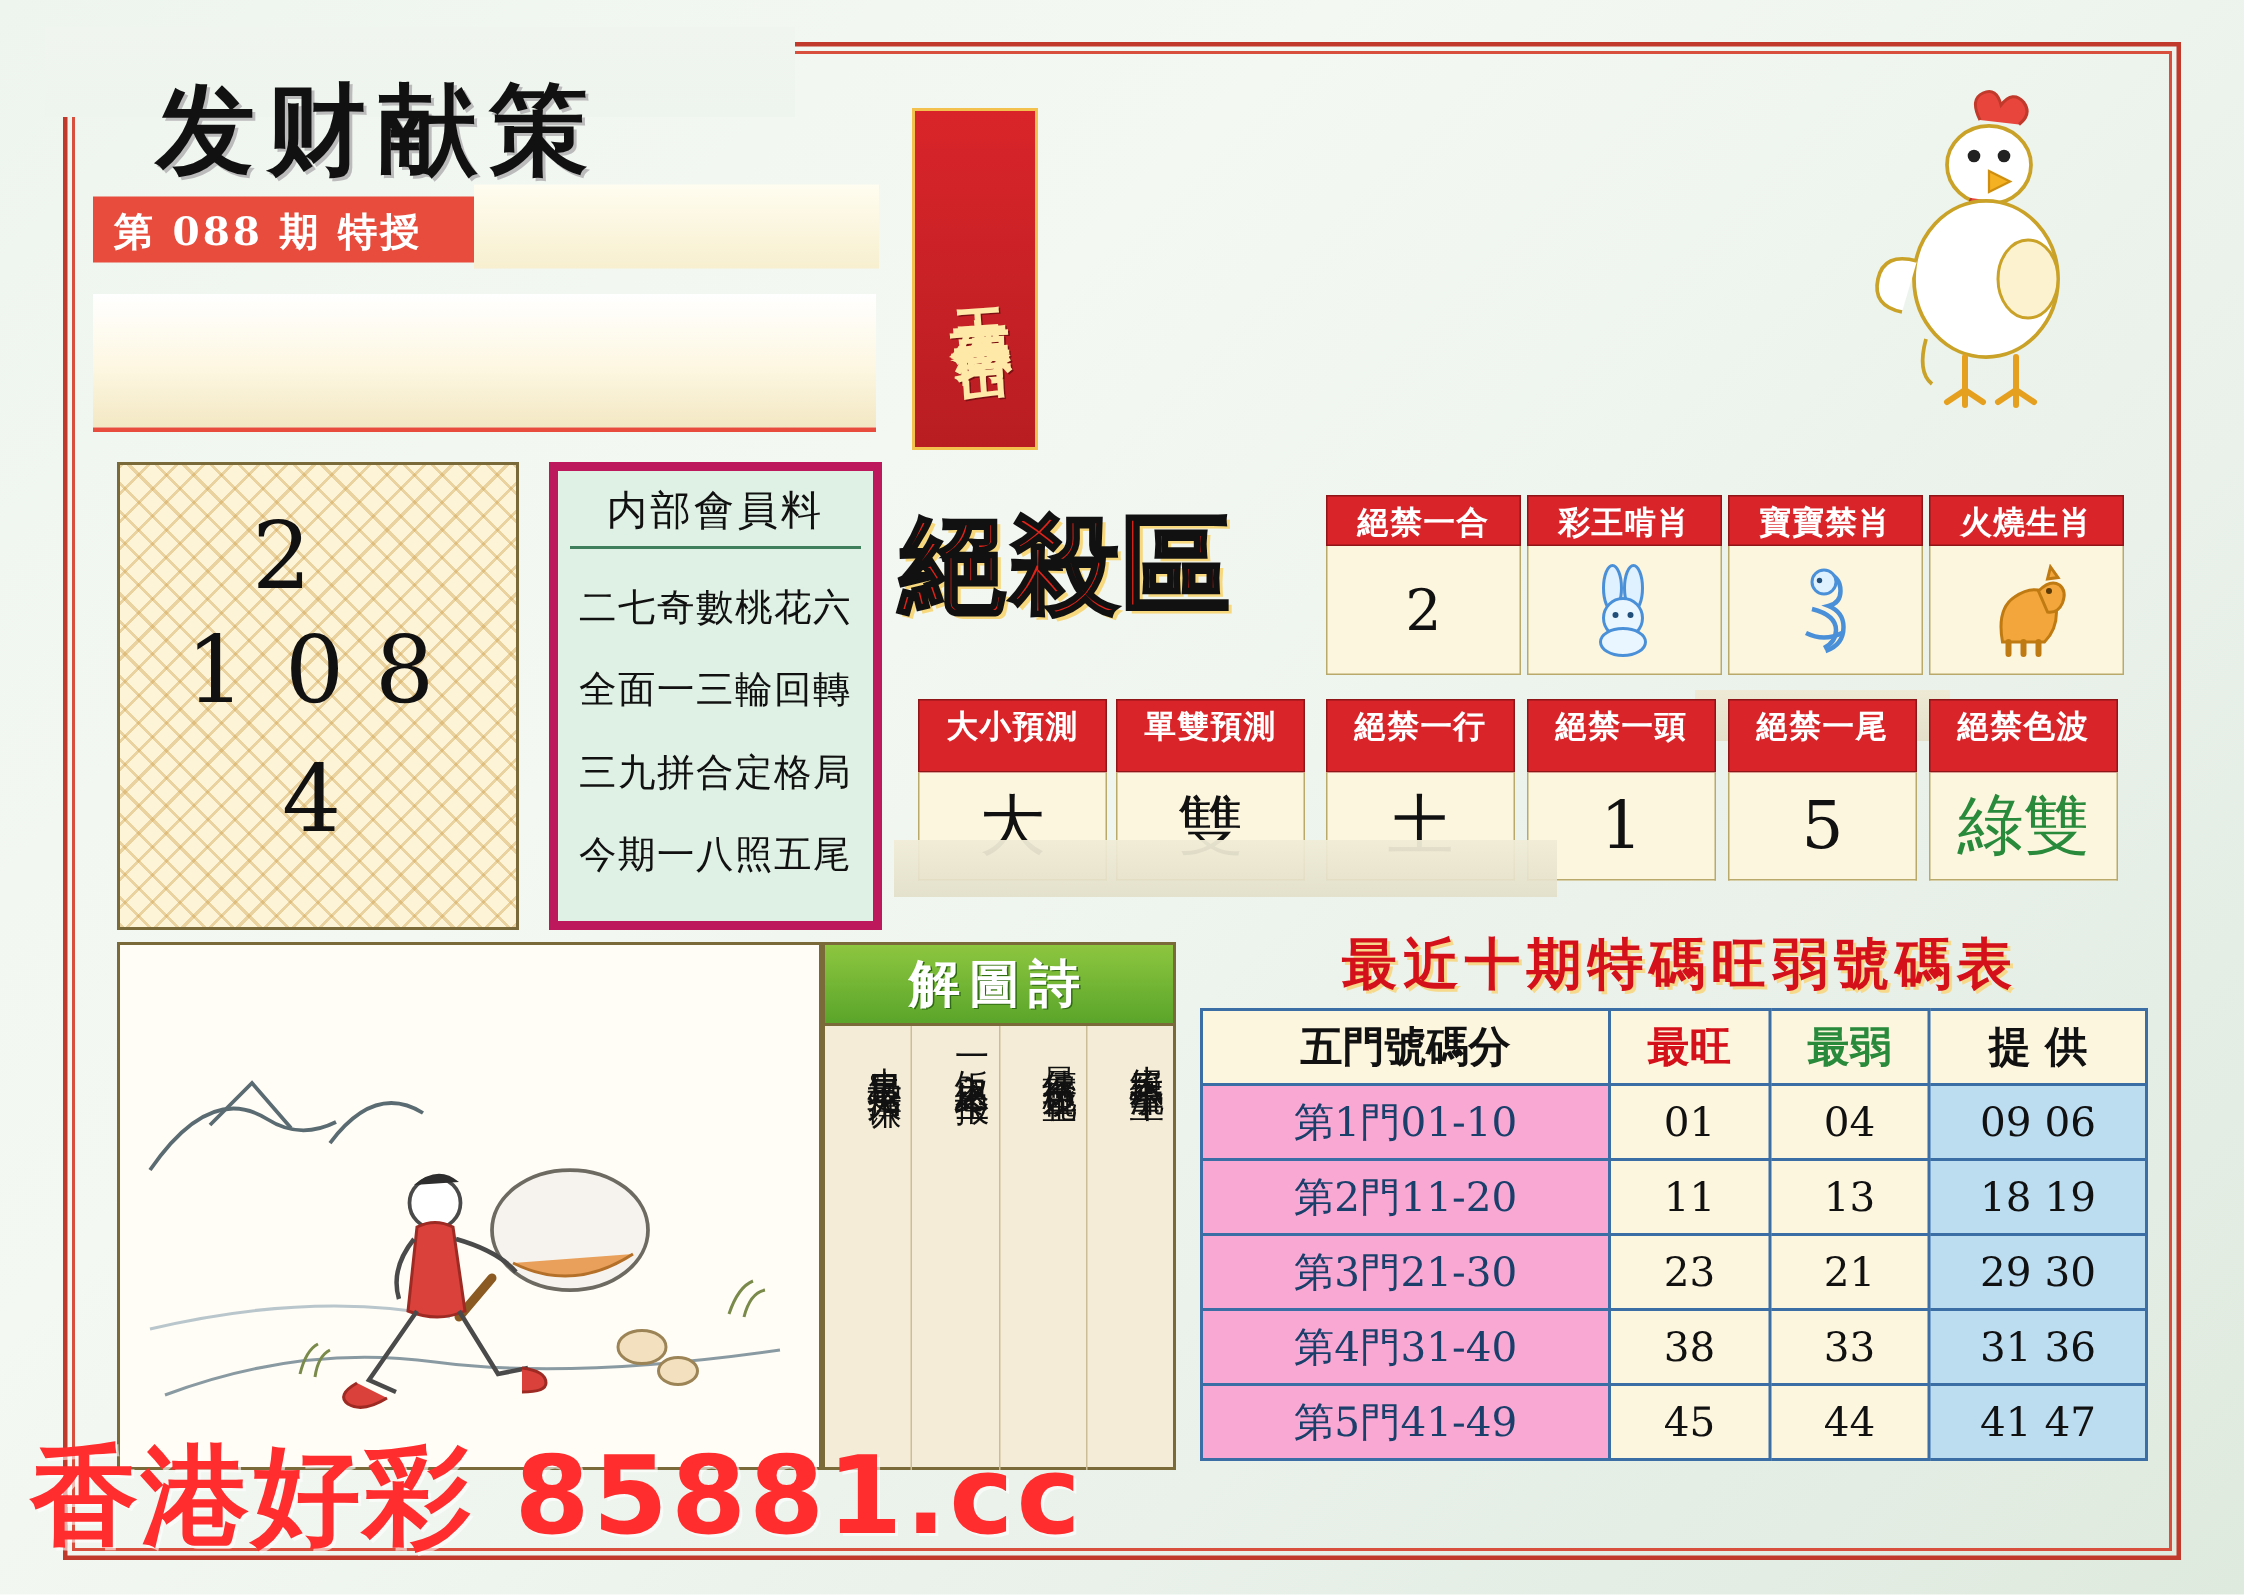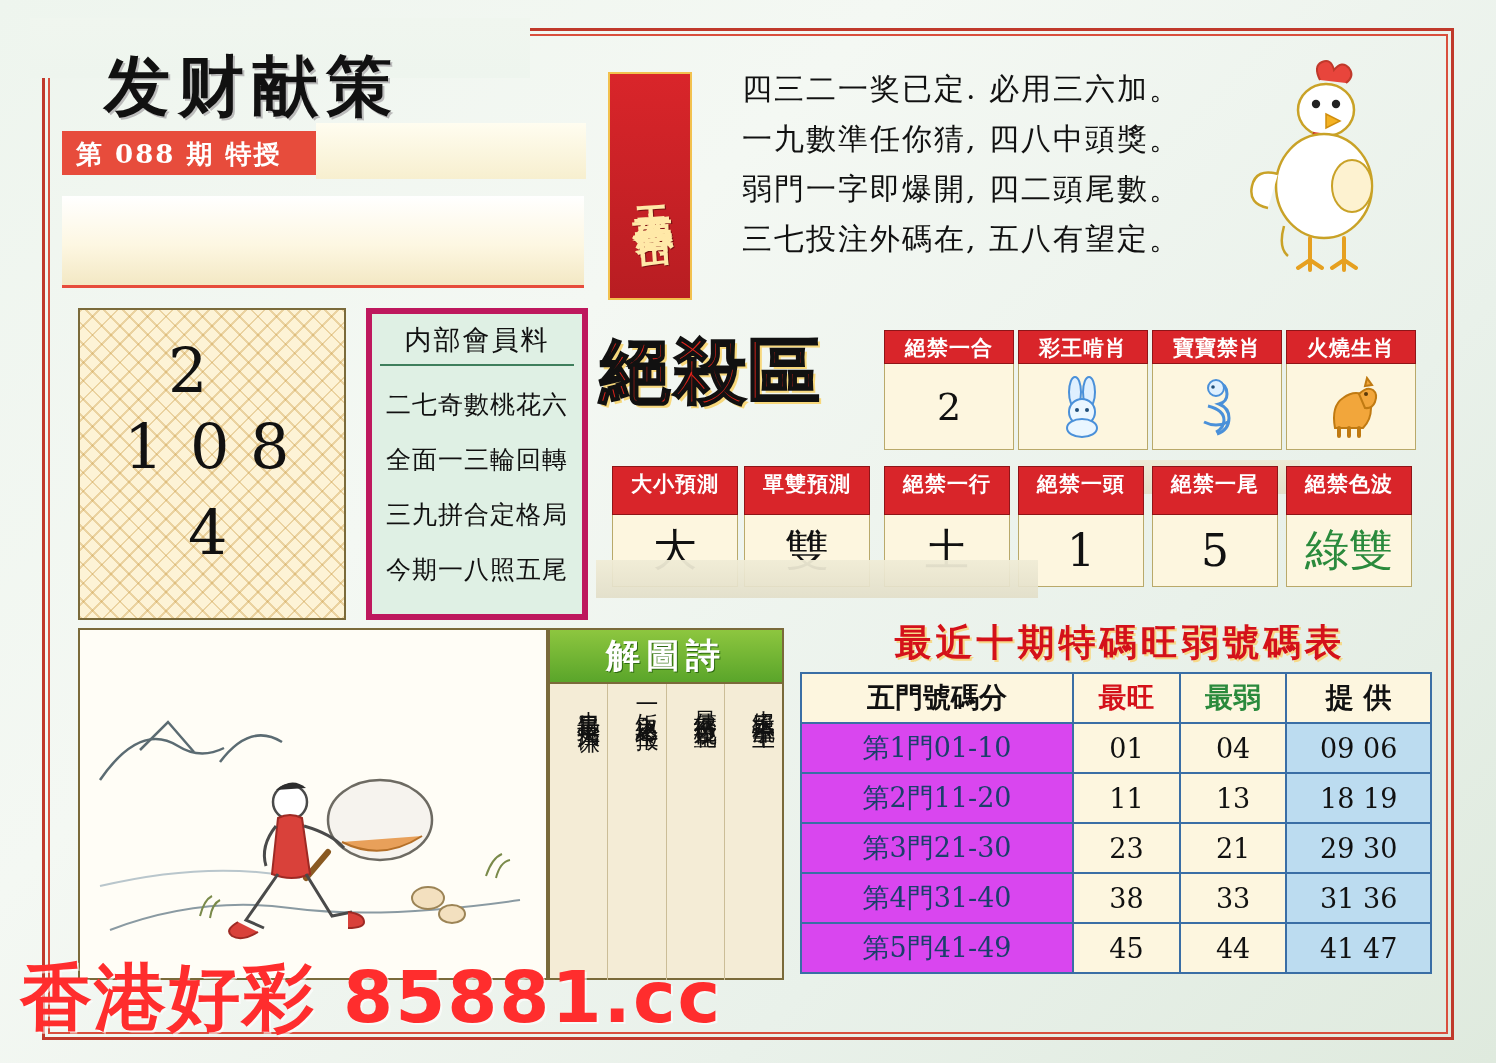--- a/index.html
+++ b/index.html
@@ -121,21 +121,21 @@
   }
   .member-hr { width:92%; height:2px; background:#3f7f5c; margin:6px auto 0; }
   .member-line {
     text-align:center; font-family:"DejaVu Serif", serif;
     font-size:25px; color:#111; letter-spacing:1px; margin-top:22px;
   }
 
   
   .jueshaqu {
     position:absolute; left:600px; top:322px; width:290px; height:110px;
-    font-family:Liberation Mono, monospace;
+    font-family:Liberation Serif, serif;
     font-size:72px; font-weight:bold; color:#e2231a;
     letter-spacing:2px;
     -webkit-text-stroke:2px #111;
     text-shadow:3px 3px 0 #f7d87c;
     line-height:110px;
   }
 
   
   .zcard { position:absolute; width:130px; height:120px; }
   .zcard .hd {
@@ -224,21 +224,21 @@
     border-collapse:collapse;
     font-family:"DejaVu Serif", serif;
   }
   table.hot th, table.hot td {
     border:2px solid #3a6ea5; text-align:center; height:50px;
     font-size:27px; color:#1a3f6b; background:#fdf6df;
   }
   table.hot thead th { background:#fdf6df; color:#111; font-size:28px;text-align:center; }
   table.hot thead th.hot-c { color:#d4111a; }
   table.hot thead th.cold-c { color:#2a8a3c; }
-  table.hot tbody td.gate { background:#d946ef; color:#1a3f6b; font-size:27px; }
+  table.hot tbody td.gate { background:#f9a8d4; color:#1a3f6b; font-size:27px; }
   table.hot tbody td.val  { background:#fdf6df; color:#111; }
   table.hot tbody td.prov { background:#bcdcf0; color:#111; }
 
   
   .wm {
     position:absolute; left:20px; top:950px;
     font-family:"DejaVu Sans", sans-serif;
     font-size:72px; font-weight:bold; color:#ff2d2d;
     letter-spacing:2px; white-space:nowrap;
     text-shadow:2px 2px 0 rgba(255,255,255,.6);
@@ -259,26 +259,20 @@
       <div class="issue-strip"></div>
       <div class="issue-text">第 088 期  特授</div>
     </div>
   </div>
   <div class="title-underbar"></div>
 
   <div class="tianshu">
     <span>天書傳密</span>
   </div>
 
-  <div class="poem">
-    <div class="poem-line">四三二一奖已定. 必用三六加。</div>
-    <div class="poem-line">一九數準任你猜, 四八中頭獎。</div>
-    <div class="poem-line">弱門一字即爆開, 四二頭尾數。</div>
-    <div class="poem-line">三七投注外碼在, 五八有望定。</div>
-  </div>
 
   <div class="rooster">
     <svg width="150" height="230" viewBox="0 0 150 230">
       <path d="M72 22 q-7 -14 2 -18 q9 -4 12 8 q8 -10 15 -2 q6 8 -3 15" fill="#e8453c" stroke="#c0392b" stroke-width="2"></path>
       <ellipse cx="78" cy="52" rx="28" ry="26" fill="#fff" stroke="#c9a227" stroke-width="2.5"></ellipse>
       <circle cx="68" cy="46" r="4.2" fill="#222"></circle>
       <circle cx="88" cy="46" r="4.2" fill="#222"></circle>
       <path d="M78 56 l14 7 l-14 7 z" fill="#f4b223" stroke="#d08e0e" stroke-width="1.5"></path>
       <path d="M66 74 q-4 12 4 14 q8 2 10 -12" fill="#e8453c" stroke="#c0392b" stroke-width="1.5"></path>
       <ellipse cx="76" cy="128" rx="48" ry="52" fill="#fff" stroke="#c9a227" stroke-width="2.5"></ellipse>

